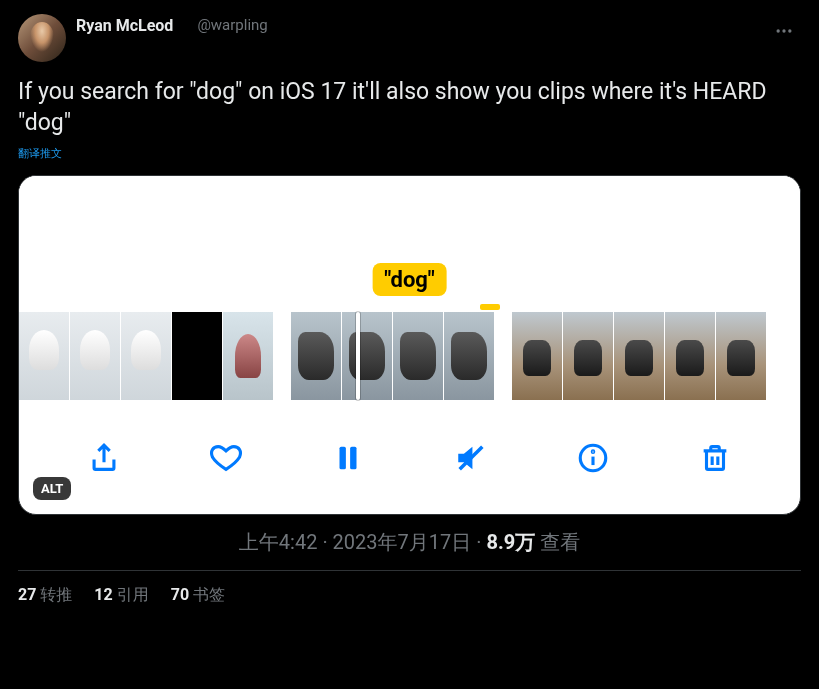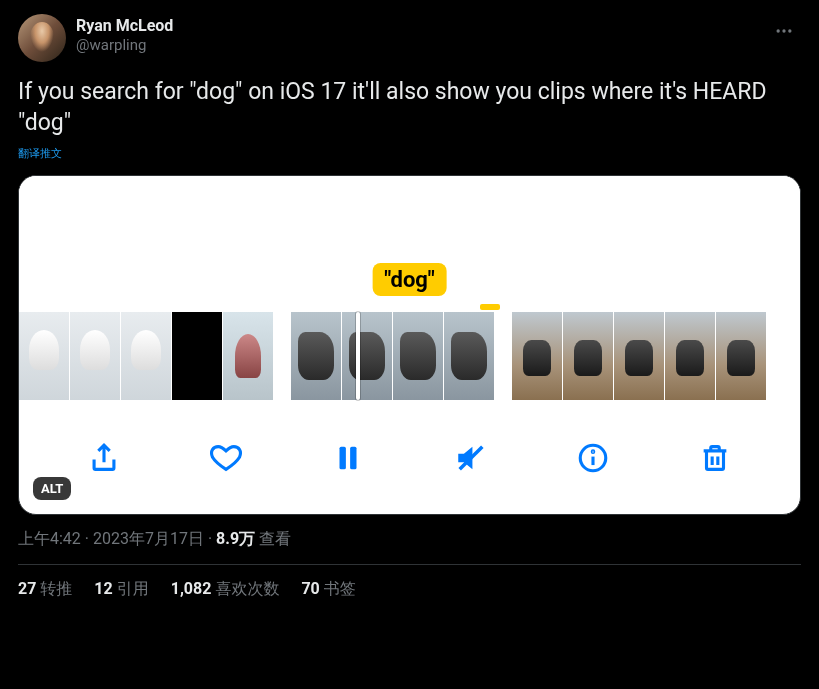--- a/index.html
+++ b/index.html
@@ -16,21 +16,21 @@
   .avatar {
     width: 48px; height: 48px; border-radius: 50%;
     background: linear-gradient(135deg,#b8997a 0%, #6e4d3a 50%, #2c2318 100%);
     flex-shrink: 0; overflow:hidden; position:relative;
   }
   .avatar::after{
     content:""; position:absolute; left:12px; top:8px; width:24px; height:30px;
     background: radial-gradient(ellipse at 50% 30%, #e8c9a8 0%, #c7946a 40%, transparent 70%);
     border-radius:50% 50% 40% 40%;
   }
-  .names { display:flex; flex-direction:column; line-height:1.25; margin-top:2px;}
+  .names { display:flex; flex-direction:row; line-height:1.25; margin-top:2px;gap:24px;}
   .display-name { font-weight:700; font-size:16px; color:#e7e9ea;}
   .handle { color:#71767b; font-size:15px; }
   .more-btn {
     position:absolute; right:0; top:0; color:#71767b; font-size:18px;
     width:34px; height:34px; display:flex; align-items:center; justify-content:center;
     border-radius:50%; cursor:pointer;
   }
   .more-btn svg { width:20px; height:20px; }
   .body-text {
     margin-top:14px; font-size:23px; line-height:1.35; font-weight:400; color:#e7e9ea;
@@ -90,21 +90,21 @@
   .tool-btn svg { width:34px; height:34px; stroke:#007aff; fill:none; stroke-width:2.2;}
   .tool-btn.pause svg rect{ fill:#007aff; stroke:none;}
   .tool-btn.mute svg { fill:#007aff; stroke:none;}
   .tool-btn.trash svg { stroke:#007aff;}
   .alt-badge {
     position:absolute; left:14px; bottom:14px; background:rgba(0,0,0,0.78);
     color:#fff; font-size:13px; font-weight:700; padding:4px 8px; border-radius:8px;
     cursor:pointer;
   }
   .meta {
-    margin-top:14px; color:#71767b; font-size:16px;
+    margin-top:14px; color:#71767b; font-size:20px;text-align:center;
   }
   .meta .views-num { color:#e7e9ea; font-weight:700;}
   .divider { border-top:1px solid #2f3336; margin-top:14px;}
   .stats {
     display:flex; gap:22px; padding:14px 0 0 0; font-size:16px; color:#71767b;
   }
   .stats .num { color:#e7e9ea; font-weight:700; margin-right:4px;}
 </style>
 </head>
 <body>
@@ -199,17 +199,16 @@
 
   <div class="meta">
     <span>上午4:42</span><span> · </span><span>2023年7月17日</span><span> · </span><span class="views-num">8.9万</span> <span>查看</span>
   </div>
 
   <div class="divider"></div>
 
   <div class="stats">
     <div><span class="num">27</span><span>转推</span></div>
     <div><span class="num">12</span><span>引用</span></div>
-    <div><span class="num">1,082</span><span>喜欢次数</span></div>
     <div><span class="num">70</span><span>书签</span></div>
   </div>
 
 </div>
 
 </body></html>

